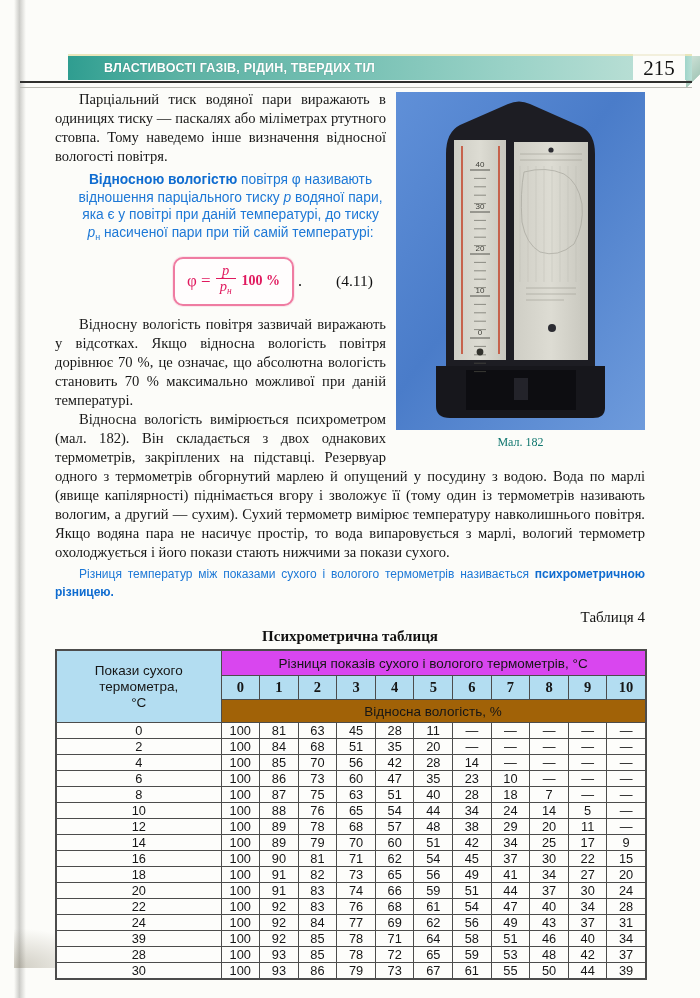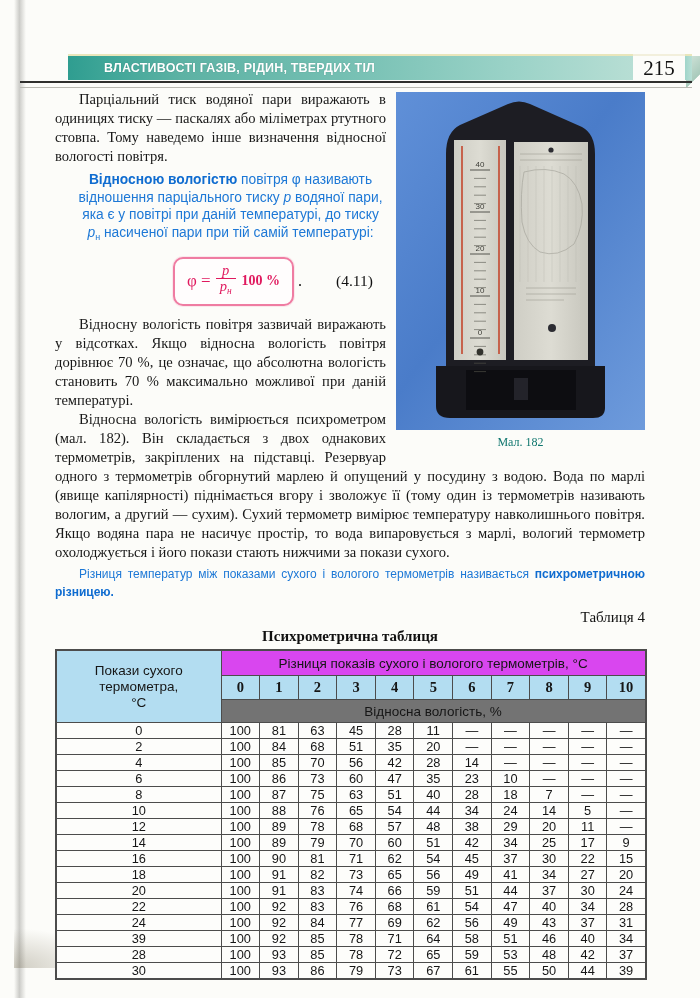--- a/index.html
+++ b/index.html
@@ -110,21 +110,21 @@
     border-collapse:collapse;table-layout:fixed;width:590px;
     font-family:"Liberation Sans",sans-serif;color:#161616;
   }
   table.psy td{border:1px solid #4c4c4c;text-align:center;padding:0;}
   table.psy{border:2px solid #4c4c4c;}
   td.corner{
     background:#b3ddf1;font-size:13.5px;line-height:16px;vertical-align:middle;
   }
   td.span-h{background:#d946ef;font-size:13.5px;height:24px;}
   td.num-h{background:#b3ddf1;font-family:"Liberation Serif",serif;font-weight:bold;font-size:14.5px;height:23px;}
-  td.sub-h{background:#737373;font-size:13.5px;height:22px;}
+  td.sub-h{background:#a16207;font-size:13.5px;height:22px;}
   tbody.psy-body td{font-size:12.8px;height:15px;line-height:15px;background:#fdfdfb;}
   tbody.psy-body td.tcol{background:#fdfdfb;}
 </style>
 </head>
 <body>
 
 <div class="page">
   <div class="gutter-shadow"></div>
   <div class="corner-shadow"></div>
   <div class="page-curl"></div>

